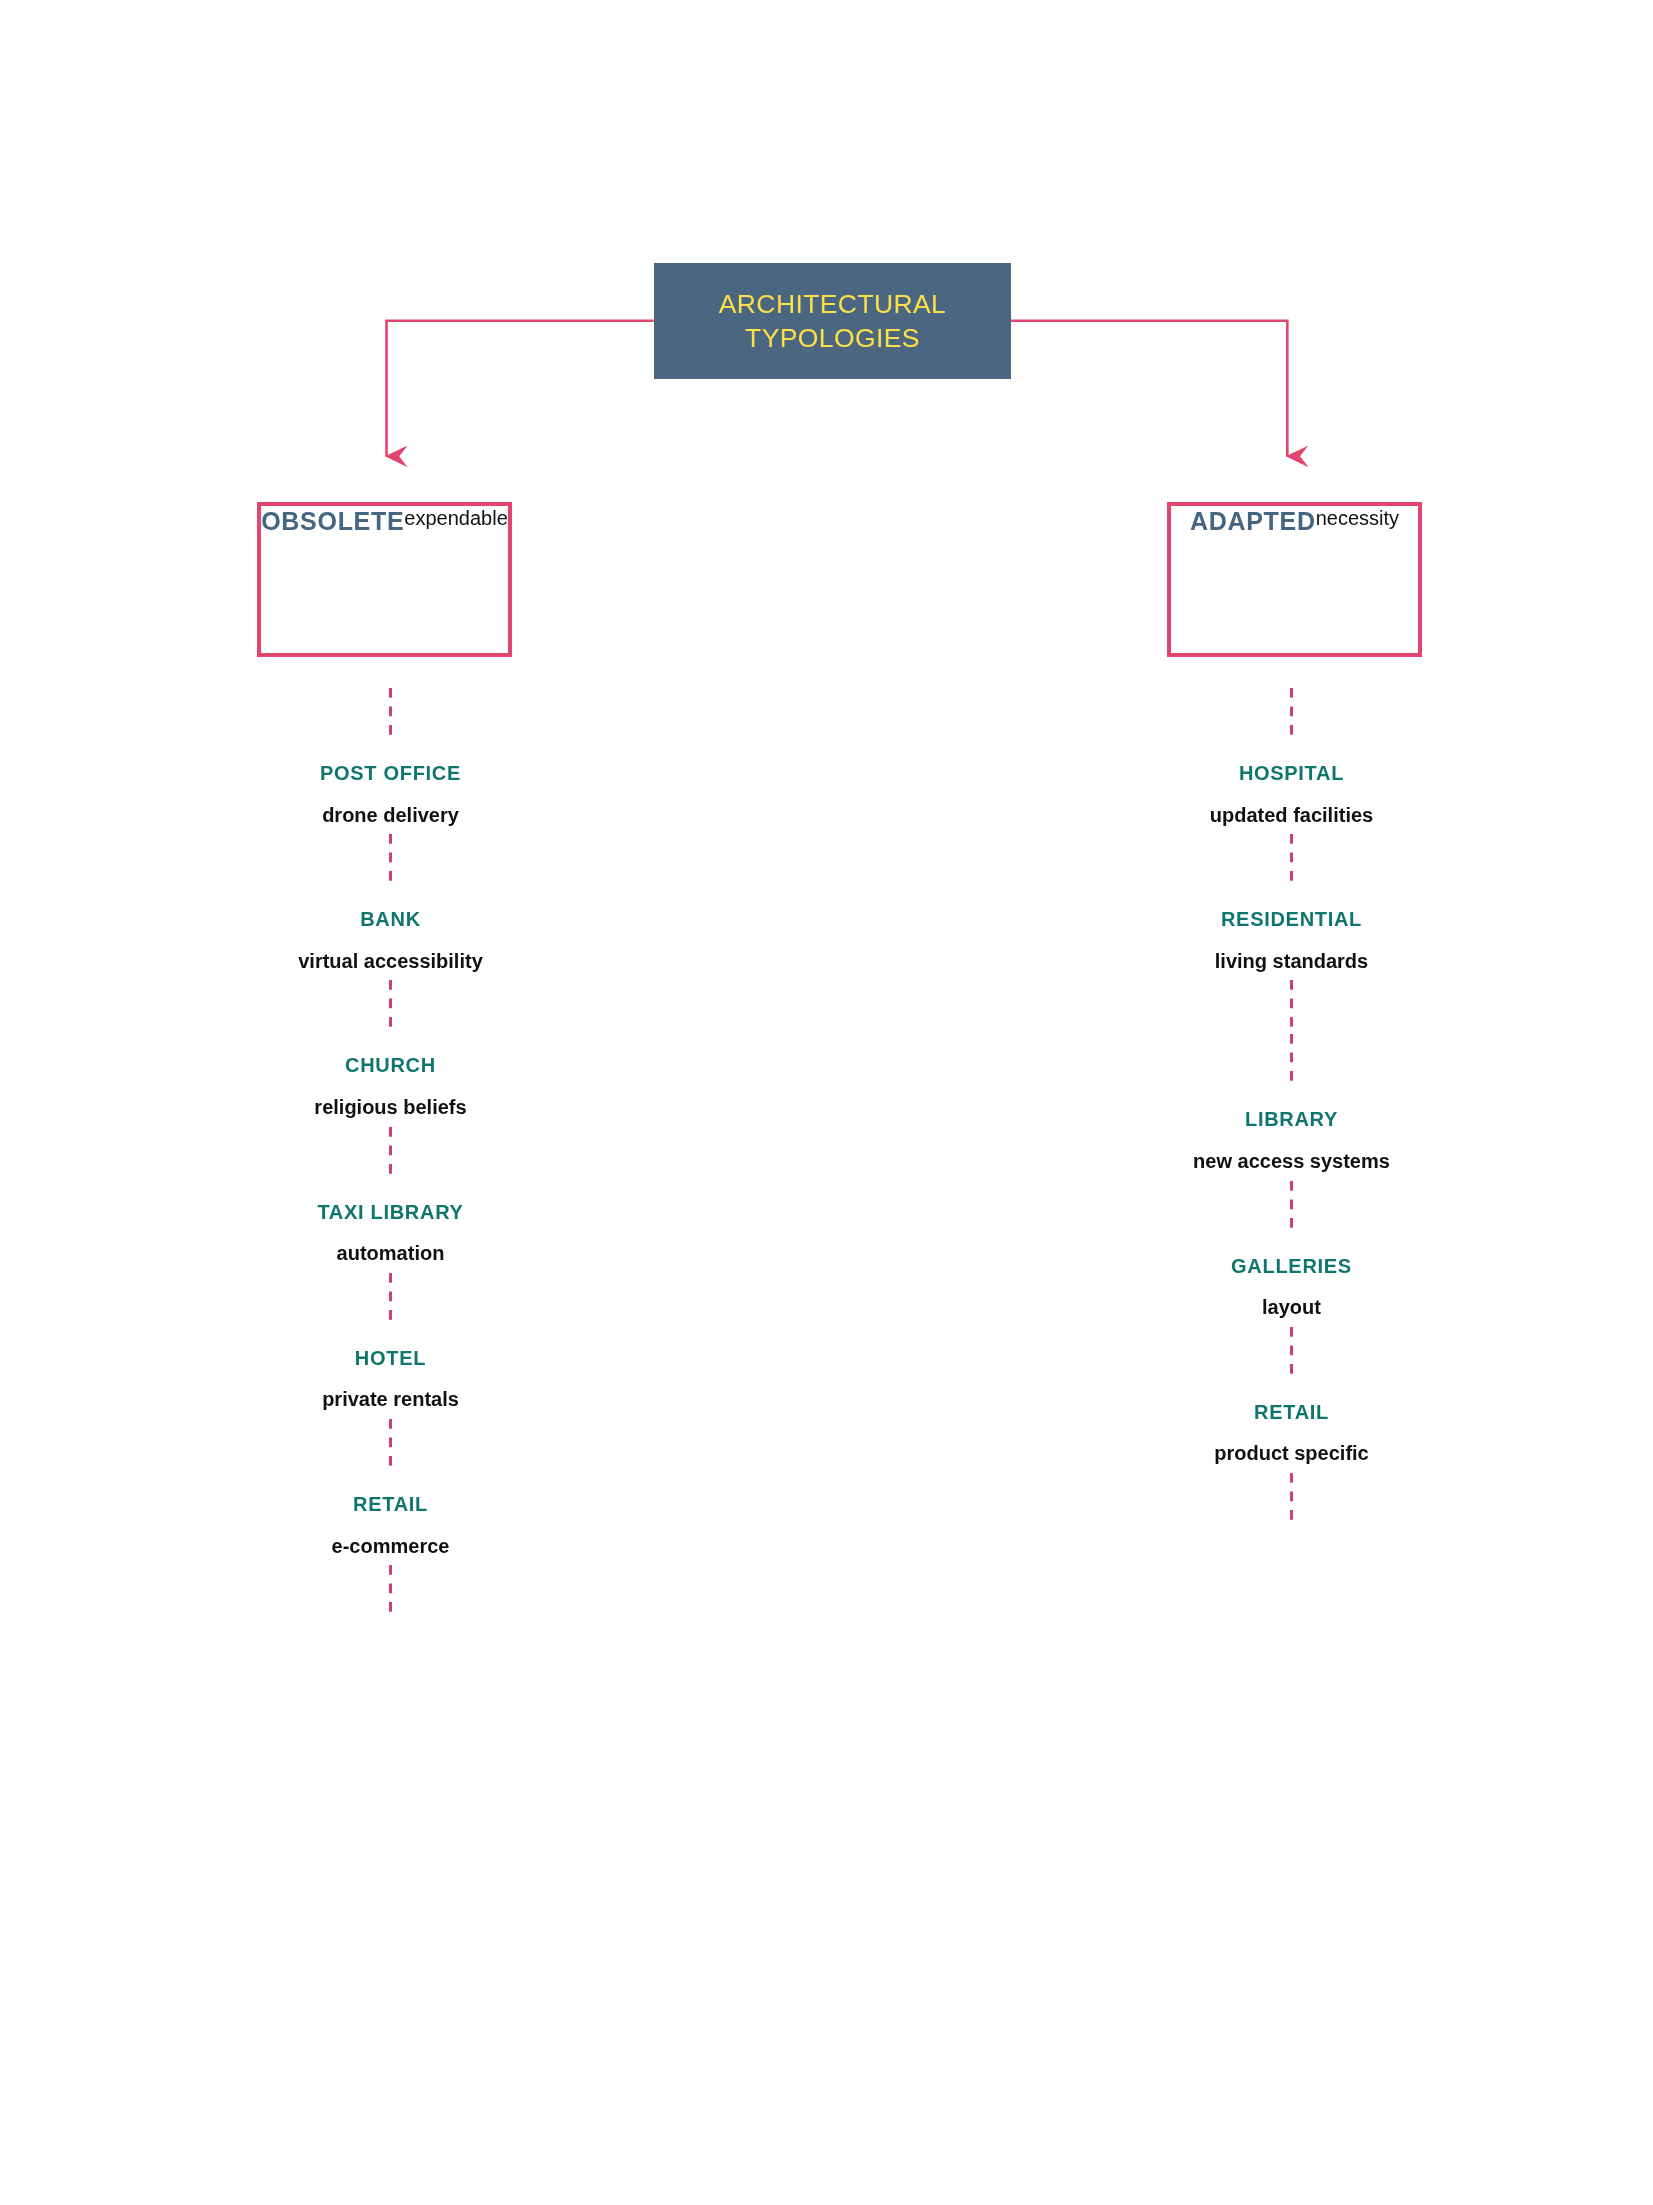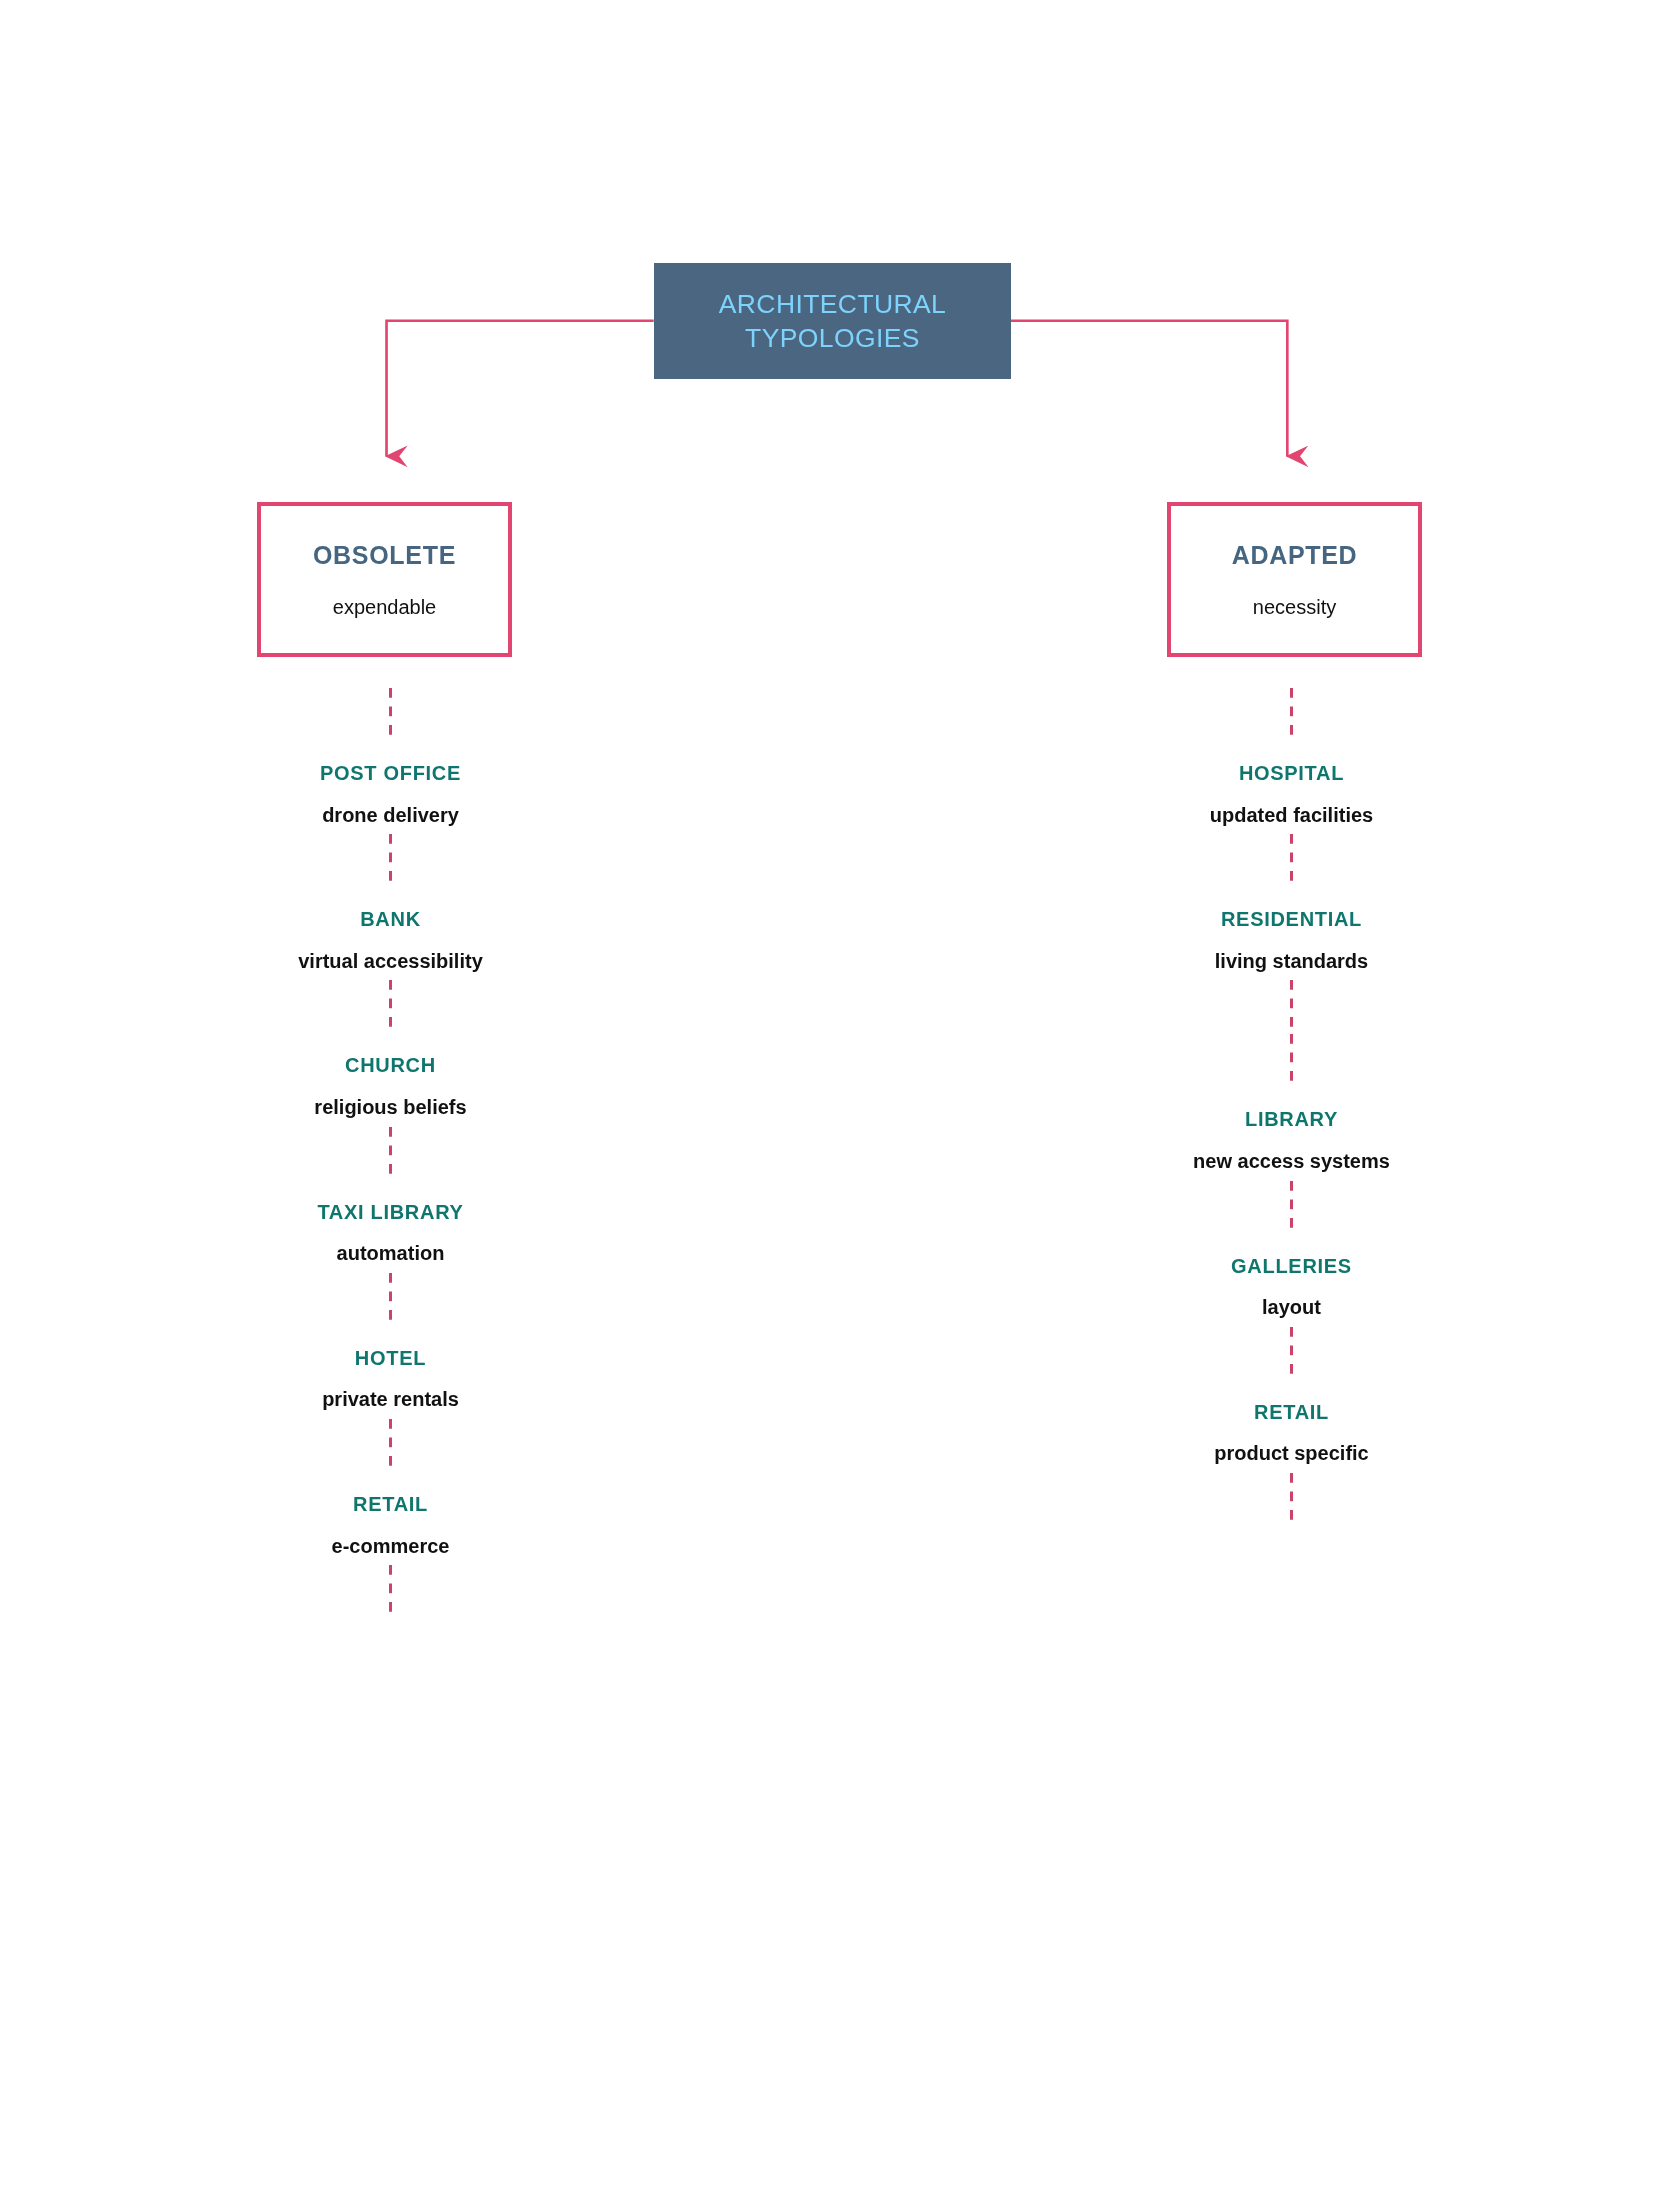--- a/index.html
+++ b/index.html
@@ -28,21 +28,21 @@
     width: 357px;
     height: 116px;
     background: #4A6680;
     display: flex;
     flex-direction: column;
     align-items: center;
     justify-content: center;
     box-sizing: border-box;
   }
   .root-line {
-    color: #7dd3fc;
+    color: #fde047;
     font-size: 26.5px;
     line-height: 34px;
     letter-spacing: 0.4px;
     font-weight: 400;
     white-space: nowrap;
   }
 
   
   .connectors {
     position: absolute;
@@ -56,22 +56,21 @@
   
   .cat-box {
     position: absolute;
     top: 502px;
     width: 255px;
     height: 155px;
     border: 4.6px solid #E2456F;
     box-sizing: border-box;
     background: #ffffff;
     display: flex;
-    flex-direction: column;
-    align-items: center;
+    align-items: flex-start;
     justify-content: center;
   }
   .cat-box.left  { left: 257px; }
   .cat-box.right { left: 1159px; margin-left: 8px; }
 
   .cat-title {
     color: #456581;
     font-size: 25px;
     font-weight: 700;
     letter-spacing: 0.7px;

